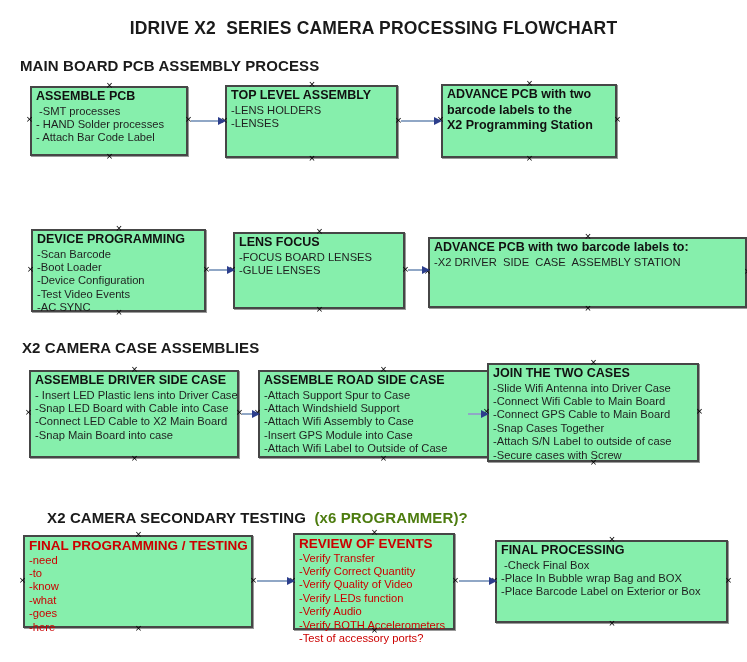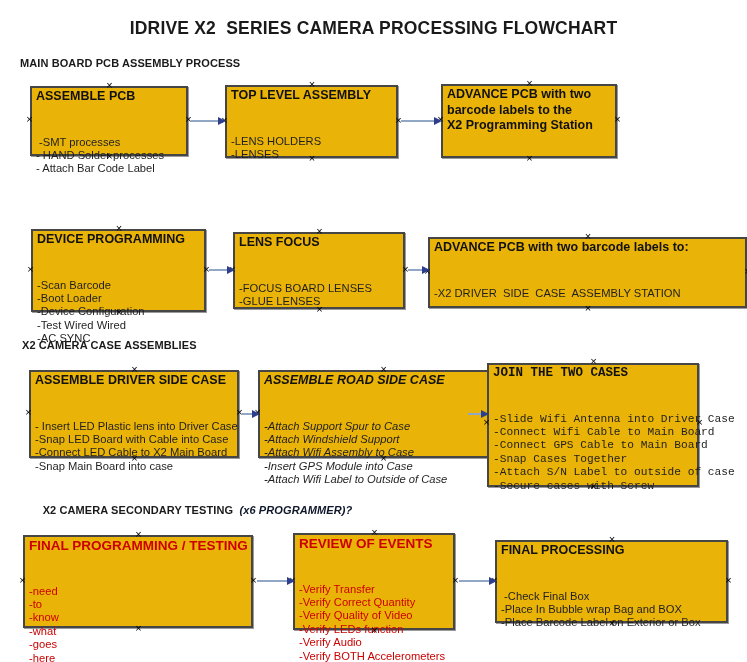--- a/index.html
+++ b/index.html
@@ -7,37 +7,37 @@
     position:relative; width:747px; height:662px;
     font-family:"Liberation Sans", sans-serif;
     background:#ffffff; overflow:hidden; color:#1a1a1a;
   }
   .title {
     position:absolute; top:18px; left:0; width:747px;
     text-align:center; font-weight:bold; font-size:17.5px;
     white-space:pre; letter-spacing:0.2px;
   }
   .heading {
-    position:absolute; font-weight:bold; font-size:11px;
+    position:absolute; font-weight:bold; font-size:15px;
     white-space:pre; letter-spacing:0.1px;
   }
-  .red-text { color:#0f172a;font-style:italic; }
+  .red-text { color:#4d7c0f; }
   .box {
     position:absolute; box-sizing:border-box;
-    background:#eab308; border:2px solid #464646;
+    background:#86efac; border:2px solid #464646;
     box-shadow:1px 1px 0 #9a9a9a;
     padding:1px 2px 0 4px;
   }
   .box-title {
     font-weight:bold; font-size:12.5px; line-height:15.5px;
     white-space:pre-line; color:#111;
   }
   .box-lines {
     font-size:11.2px; line-height:13.4px;
-    white-space:pre; color:#1f1f1f;margin-top:31px;
+    white-space:pre; color:#1f1f1f;
   }
   .box.red .box-title, .box.red .box-lines { color:#cc0000; }
   
   .cp {
     position:absolute; width:9px; height:9px; line-height:9px;
     font-size:11px; font-weight:normal; text-align:center; color:#000;
   }
   .cp::before { content:"\00D7"; }
   .cp-t { top:-7px;  left:50%; margin-left:-4px; }
   .cp-b { bottom:-7px; left:50%; margin-left:-4px; }
@@ -92,21 +92,21 @@
     </div>
   <div class="arrow" style="left:191px; top:120px; width:33px;"></div>
   <div class="arrow" style="left:401px; top:120px; width:39px;"></div>
 
 
   <div class="box" style="left:31px; top:229px; width:175px; height:83px;">
     <div class="box-title">DEVICE PROGRAMMING</div>
     <div class="box-lines">-Scan Barcode
 -Boot Loader
 -Device Configuration
--Test Wired Wired
+-Test Video Events
 -AC SYNC</div>
   <span class="cp cp-t"></span>
       <span class="cp cp-b"></span>
       <span class="cp cp-l"></span>
       <span class="cp cp-r"></span>
     </div>
   <div class="box" style="left:233px; top:232px; width:172px; height:77px;">
     <div class="box-title">LENS FOCUS</div>
     <div class="box-lines">-FOCUS BOARD LENSES
 -GLUE LENSES</div>
@@ -132,33 +132,33 @@
     <div class="box-title">ASSEMBLE DRIVER SIDE CASE</div>
     <div class="box-lines">- Insert LED Plastic lens into Driver Case
 -Snap LED Board with Cable into Case
 -Connect LED Cable to X2 Main Board
 -Snap Main Board into case</div>
   <span class="cp cp-t"></span>
       <span class="cp cp-b"></span>
       <span class="cp cp-l"></span>
       <span class="cp cp-r"></span>
     </div>
-  <div class="box" style="left:258px; top:370px; width:250px; height:88px;font-style:italic;">
+  <div class="box" style="left:258px; top:370px; width:250px; height:88px;">
     <div class="box-title">ASSEMBLE ROAD SIDE CASE</div>
     <div class="box-lines">-Attach Support Spur to Case
 -Attach Windshield Support
 -Attach Wifi Assembly to Case
 -Insert GPS Module into Case
 -Attach Wifi Label to Outside of Case</div>
   <span class="cp cp-t"></span>
       <span class="cp cp-b"></span>
       <span class="cp cp-l"></span>
       <span class="cp cp-r"></span>
     </div>
-  <div class="box" style="left:487px; top:363px; width:212px; height:124px;font-family:Liberation Mono, monospace;">
+  <div class="box" style="left:487px; top:363px; width:212px; height:99px;">
     <div class="box-title">JOIN THE TWO CASES</div>
     <div class="box-lines">-Slide Wifi Antenna into Driver Case
 -Connect Wifi Cable to Main Board
 -Connect GPS Cable to Main Board
 -Snap Cases Together
 -Attach S/N Label to outside of case
 -Secure cases with Screw</div>
   <span class="cp cp-t"></span>
       <span class="cp cp-b"></span>
       <span class="cp cp-l"></span>

